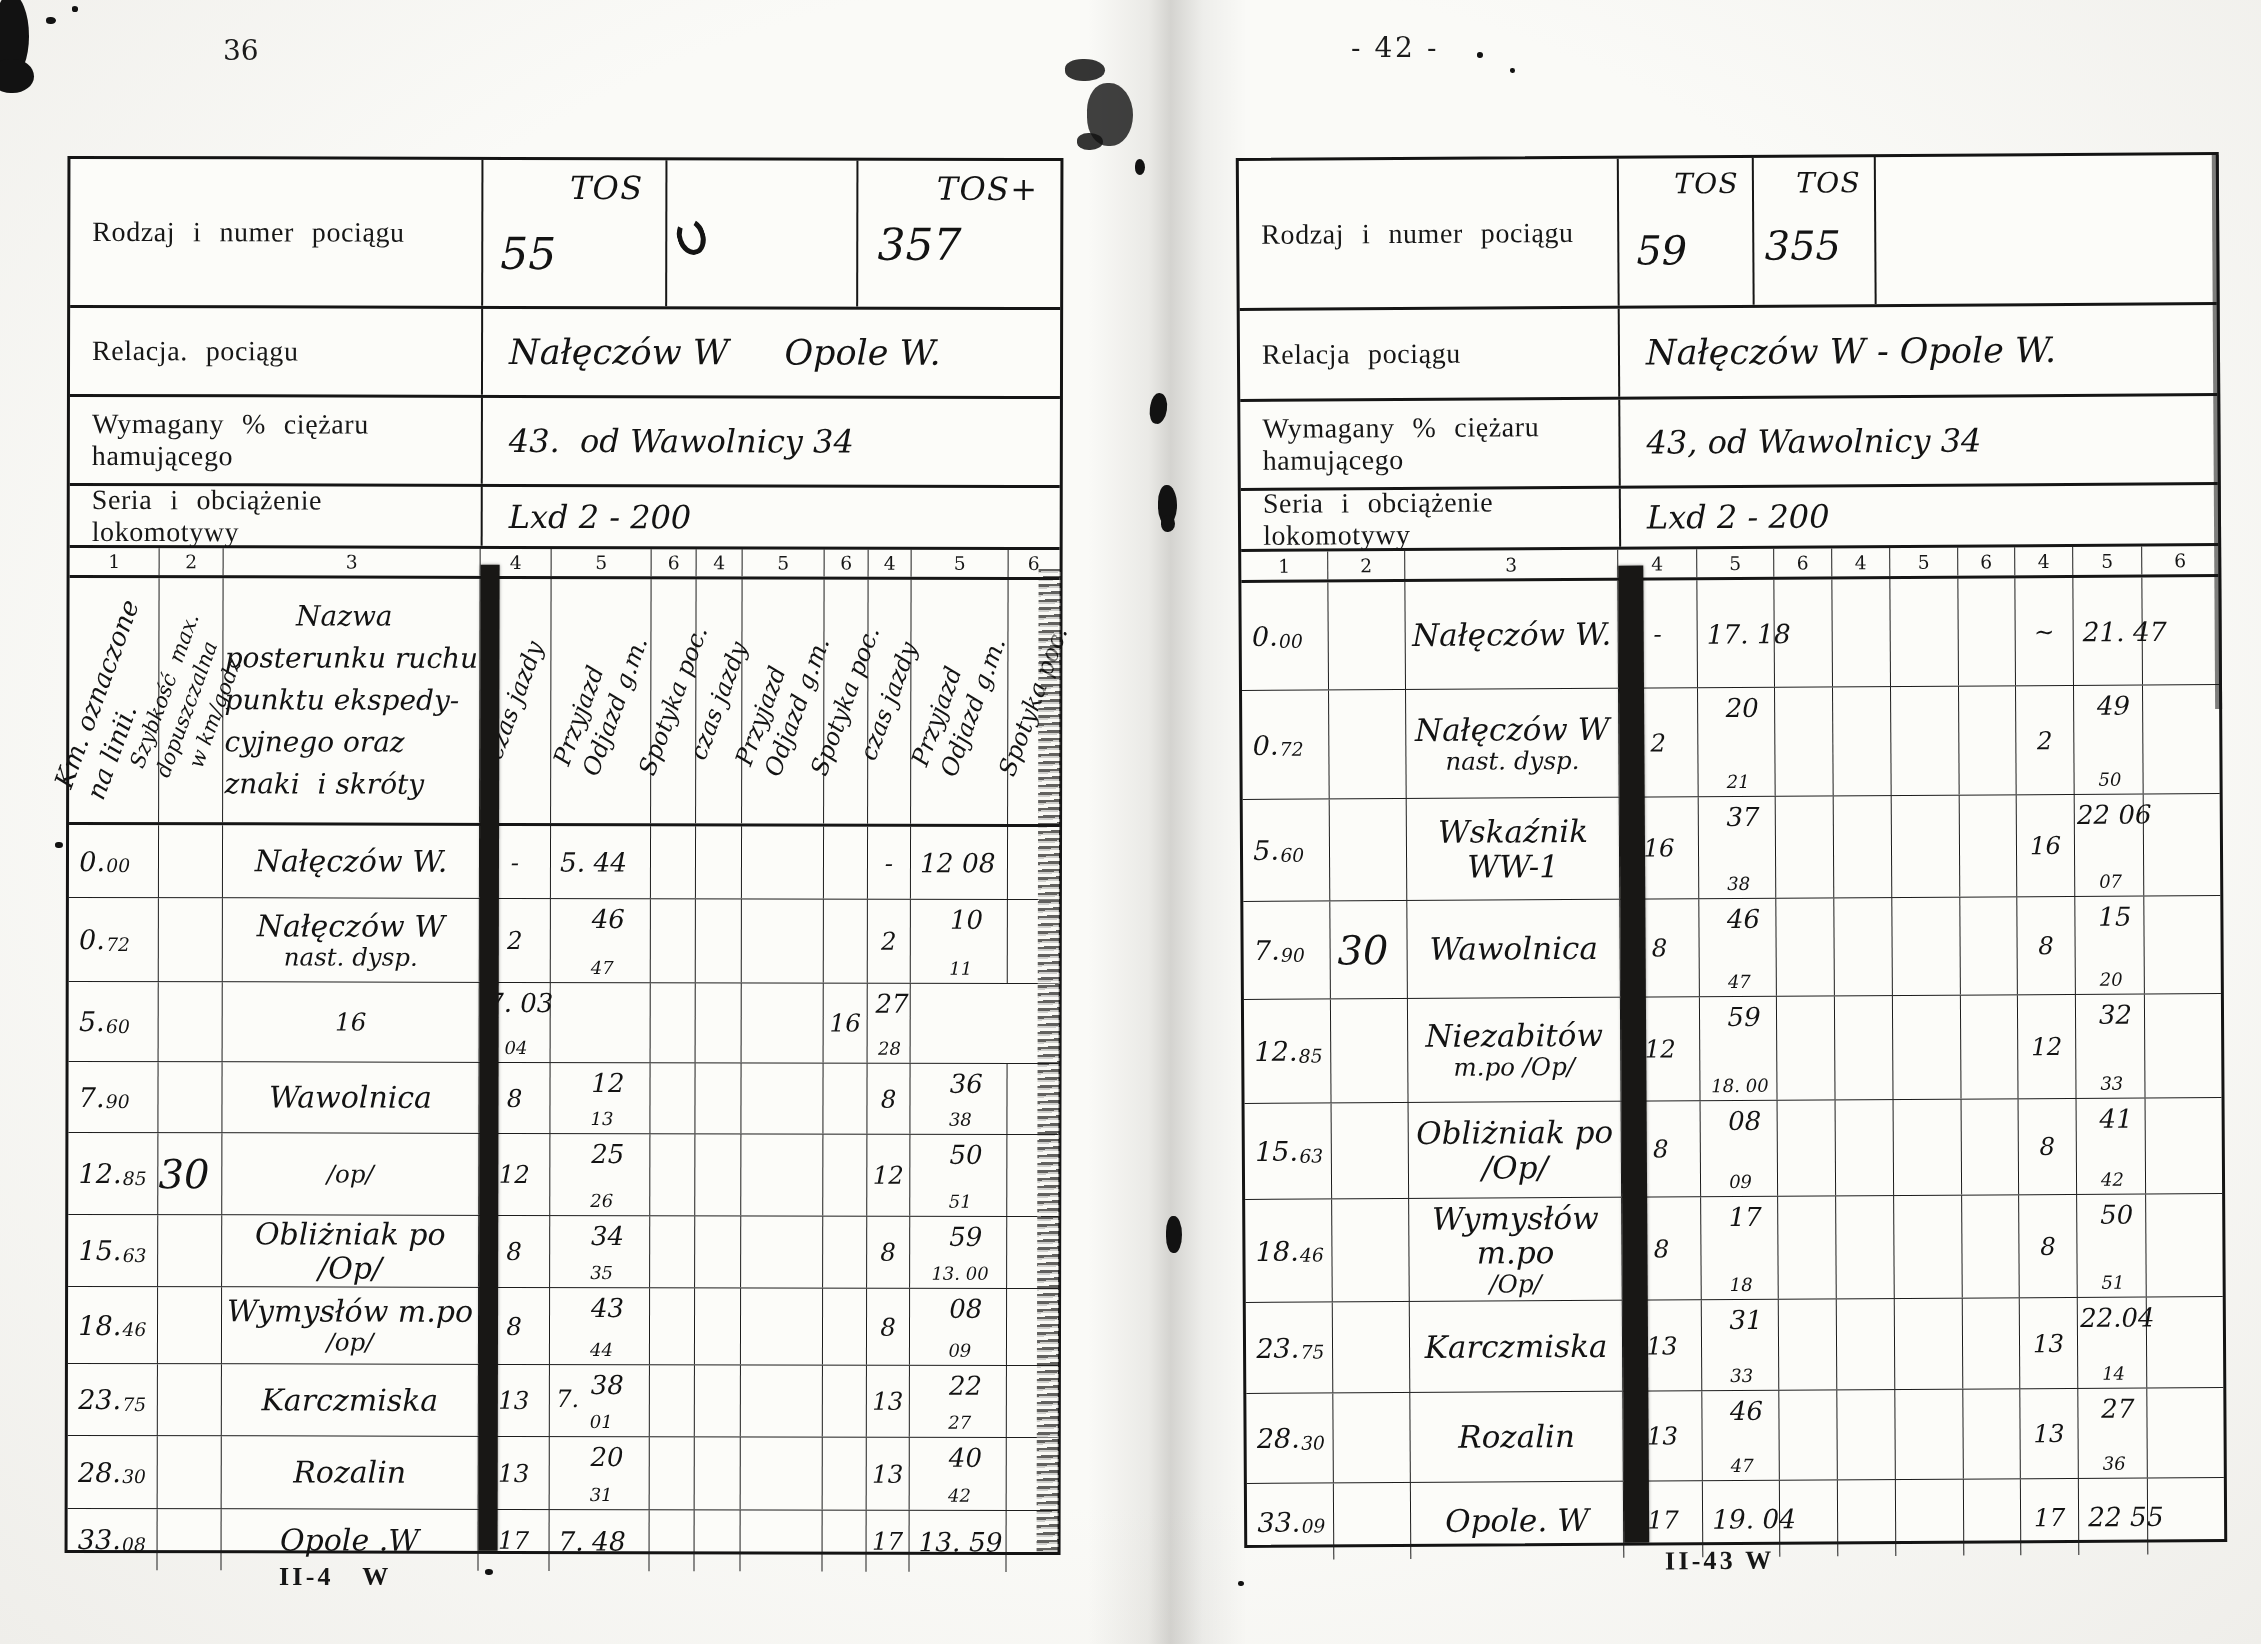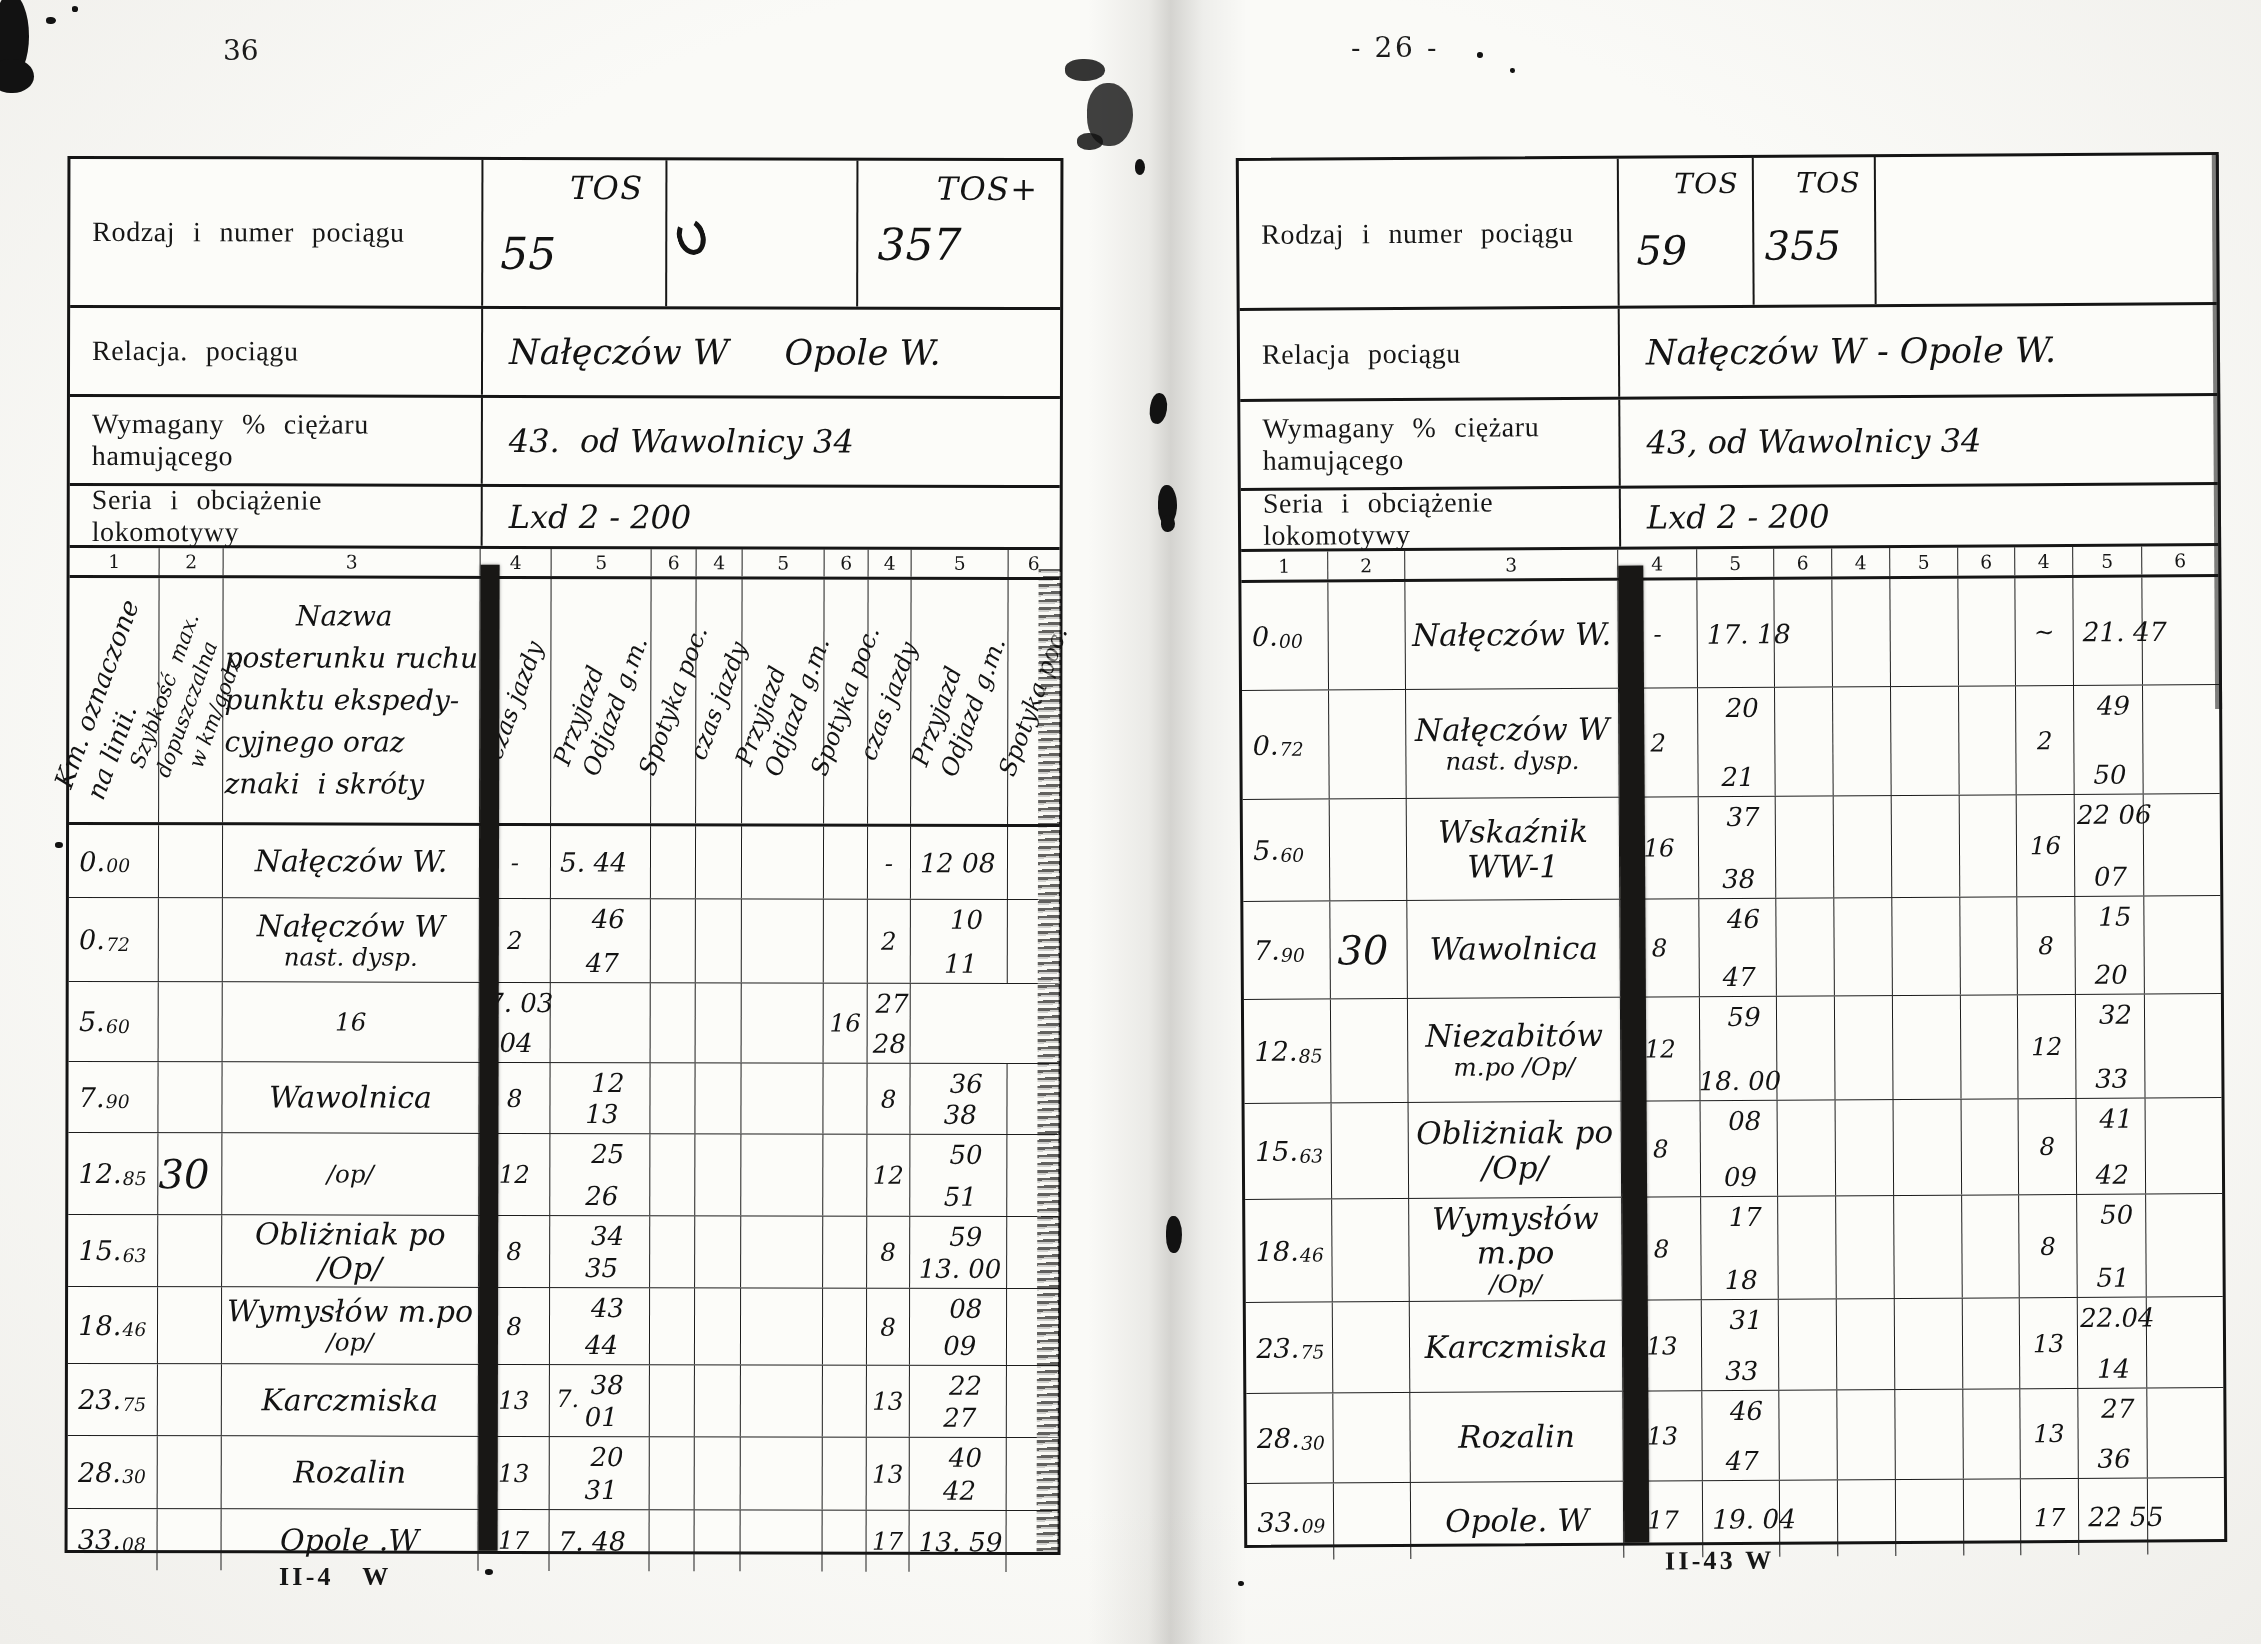--- a/index.html
+++ b/index.html
@@ -48,21 +48,21 @@
   .cell{border-right:1.9px solid #1d1d1d;position:relative;overflow:visible;}
   .cell:last-child{border-right:none;}
   .km{display:flex;align-items:center;padding-left:10.3px;font-size:27px;box-sizing:border-box;}
   .km .dec{font-size:18.7px;position:relative;top:4.5px;margin-left:1.3px;}
   .spd{display:flex;align-items:center;justify-content:center;font-size:40px;text-indent:-11.6px;}
   .nm{display:flex;flex-direction:column;justify-content:center;align-items:center;line-height:1.12;font-size:30px;text-align:center;}
   .page-r .nm{font-size:31px;}
   .n2{font-size:24.5px;}
   .cz{display:flex;align-items:center;justify-content:center;font-size:24.5px;}
   .tt{position:absolute;top:4.5px;left:58%;transform:translateX(-50%);font-size:26px;white-space:pre;}
-  .tb{position:absolute;bottom:4.5px;left:52%;transform:translateX(-50%);font-size:26px;white-space:pre;text-align:center;}
+  .tb{position:absolute;bottom:4.5px;left:52%;transform:translateX(-50%);font-size:18px;white-space:pre;text-align:center;}
   .tm2{position:absolute;top:50%;transform:translateY(-50%);left:9px;font-size:26.4px;white-space:pre;}
   .hour{position:absolute;left:6.4px;top:48%;transform:translateY(-50%);font-size:24px;}
   
   .page-l .trow:nth-child(1){height:72px}.page-l .trow:nth-child(2){height:83px}
   .page-l .trow:nth-child(3){height:79px}.page-l .trow:nth-child(4){height:70px}
   .page-l .trow:nth-child(5){height:81px}.page-l .trow:nth-child(6){height:71px}
   .page-l .trow:nth-child(7){height:76px}.page-l .trow:nth-child(8){height:71px}
   .page-l .trow:nth-child(9){height:72px}.page-l .trow:nth-child(10){height:61px}
   .page-r .trow:nth-child(1){height:107px}.page-r .trow:nth-child(2){height:108px}
   .page-r .trow:nth-child(3){height:101px}.page-r .trow:nth-child(4){height:97px}
@@ -104,21 +104,21 @@
 <div class="blob" style="left:1158px;top:485px;width:19.3px;height:40px;"></div>
 <div class="blob" style="left:1161px;top:515px;width:14px;height:17px;"></div>
 <div class="blob" style="left:1166px;top:1216px;width:15.5px;height:37px;"></div>
 <div class="blob" style="left:1477px;top:52px;width:5.8px;height:5.8px;"></div>
 <div class="blob" style="left:1510px;top:68px;width:4.5px;height:4.5px;"></div>
 <div class="blob" style="left:55px;top:842px;width:7.7px;height:6.4px;"></div>
 <div class="blob" style="left:485px;top:1569px;width:7.7px;height:5.8px;"></div>
 <div class="blob" style="left:1238px;top:1581px;width:5.8px;height:5.2px;"></div>
 
 <div class="pagenum pn-l">36</div>
-<div class="pagenum pn-r">- 26 -</div>
+<div class="pagenum pn-r">- 42 -</div>
 
 <section class="page page-l">
   <div class="hrow hr1">
     <div class="hlabel">Rodzaj i numer pociągu</div>
     <div class="hval trains">
       <div class="tcell t1">
         <span class="tnum hw">55</span>
         <span class="ttype hw">TOS</span>
       </div>
       <div class="tcell t2">

